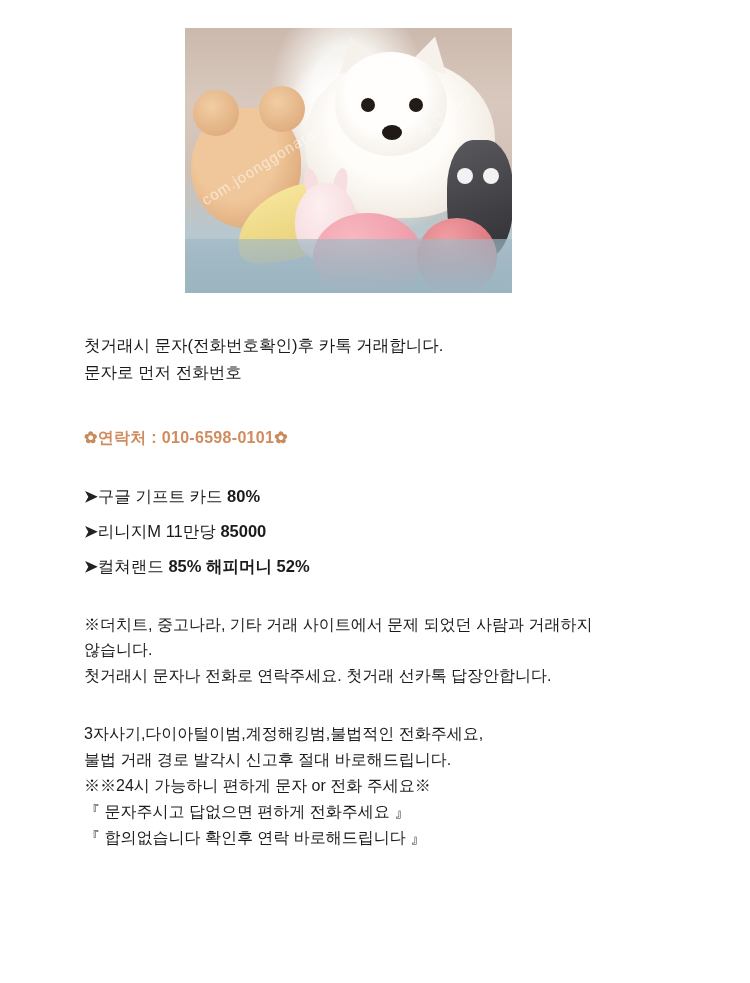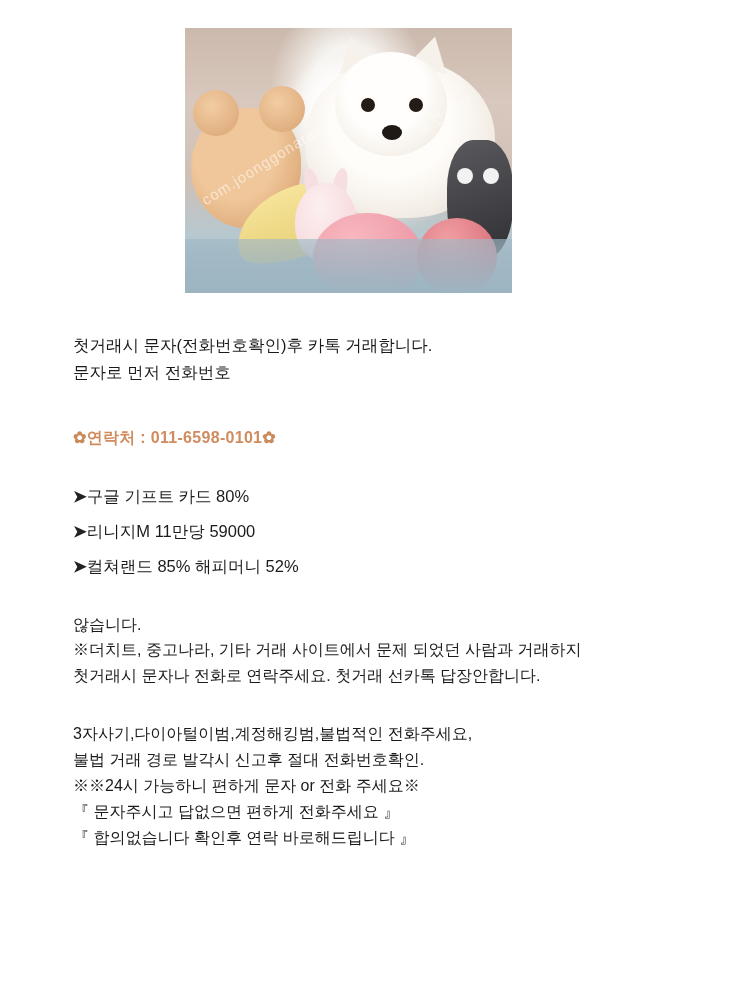--- a/index.html
+++ b/index.html
@@ -121,41 +121,41 @@
     font-family: "Liberation Sans", sans-serif;
     white-space: nowrap;
     pointer-events: none;
   }
   .wm-1 { left: 8px; top: 130px; transform: rotate(-32deg); }
   .wm-2 { left: 228px; top: 78px; transform: rotate(-32deg); color: rgba(255,255,255,0.42); }
 
   
   .body-text {
     position: absolute;
-    left: 73px;
+    left: 84px;
     top: 332px;
     width: 600px;
   }
   p {
     margin: 0;
     line-height: 1.62;
     font-size: 16.5px;
     color: #1b1b1b;
   }
   .spacer-md { height: 30px; }
   .spacer-lg { height: 32px; }
   .contact {
     color: #d08b5e;
     font-weight: bold;
     letter-spacing: 0.3px;
     font-size: 16px;
   }
   .flower { color: #c98a5c; }
   .bullet { color: #222; font-weight: bold; }
-  .rate { font-weight: normal; }
+  .rate { font-weight: bold; }
   .note { font-size: 16px; }
 </style>
 </head>
 <body>
 
 <div class="page">
 
   <div class="photo-wrap">
     <div class="photo">
       <div class="p-teddy"></div>
@@ -185,45 +185,45 @@
 
   <div class="body-text">
 
     <p>첫거래시 문자(전화번호확인)후 카톡 거래합니다.</p>
     <p>문자로 먼저 전화번호</p>
 
     <div class="spacer-md"></div>
 
     <div style="height:10px"></div>
     <p class="contact">
-      <span class="flower">✿</span><span>연락처 : </span><span>011-6598-0101</span><span class="flower">✿</span>
+      <span class="flower">✿</span><span>연락처 : </span><span>010-6598-0101</span><span class="flower">✿</span>
     </p>
 
     <div class="spacer-lg"></div>
 
     <p>
       <span class="bullet">➤</span><span>구글 기프트 카드 </span><span class="rate">80%</span>
     </p>
     <div style="height:8px"></div>
     <p>
-      <span class="bullet">➤</span><span>리니지M  11만당 </span><span class="rate">59000</span>
+      <span class="bullet">➤</span><span>리니지M  11만당 </span><span class="rate">85000</span>
     </p>
     <div style="height:8px"></div>
     <p>
       <span class="bullet">➤</span><span>컬쳐랜드 </span><span class="rate">85% 해피머니 52%</span>
     </p>
 
     <div class="spacer-lg"></div>
 
+    <p class="note">※더치트, 중고나라, 기타 거래 사이트에서 문제 되었던 사람과 거래하지</p>
     <p class="note">않습니다.</p>
-    <p class="note">※더치트, 중고나라, 기타 거래 사이트에서 문제 되었던 사람과 거래하지</p>
     <p class="note">첫거래시 문자나 전화로 연락주세요. 첫거래 선카톡 답장안합니다.</p>
 
     <div class="spacer-lg"></div>
 
     <p class="note">3자사기,다이아털이범,계정해킹범,불법적인 전화주세요,</p>
-    <p class="note">불법 거래 경로 발각시 신고후 절대 전화번호확인.</p>
+    <p class="note">불법 거래 경로 발각시 신고후 절대 바로해드립니다.</p>
     <p class="note">※※24시 가능하니 편하게 문자 or 전화 주세요※</p>
     <p class="note">『 문자주시고 답없으면 편하게 전화주세요 』</p>
     <p class="note">『 합의없습니다 확인후 연락 바로해드립니다 』</p>
 
   </div>
 </div>
 
 </body></html>

